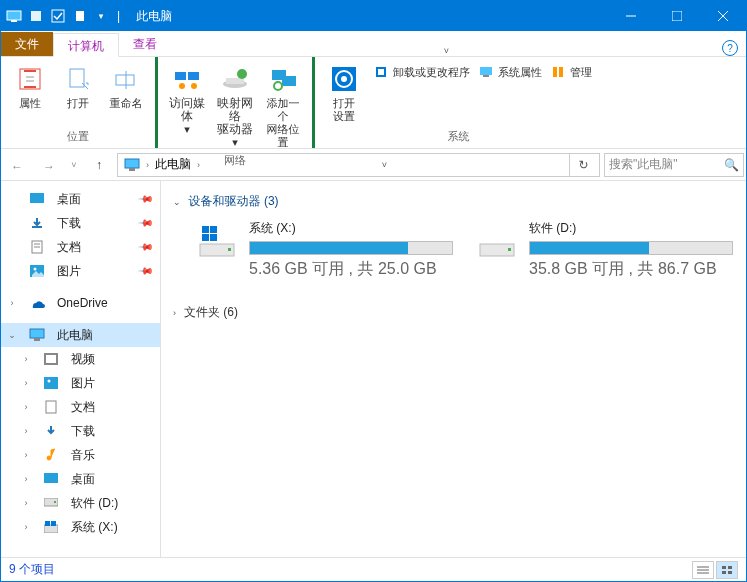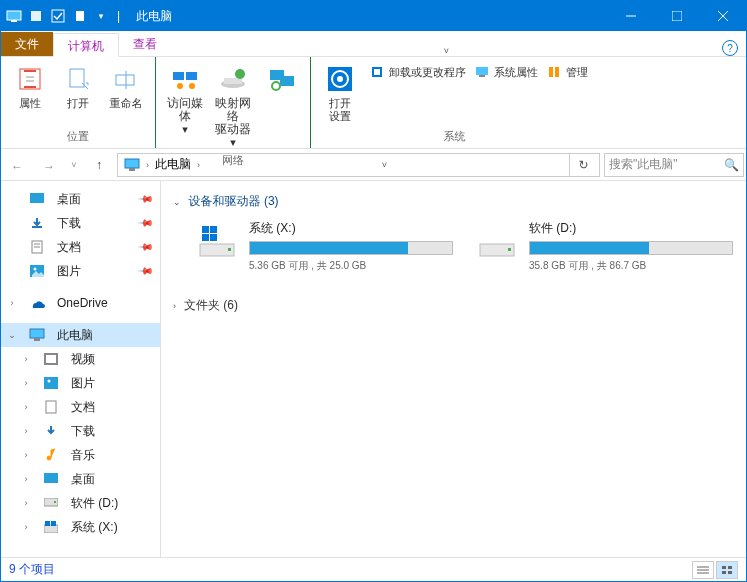--- a/index.html
+++ b/index.html
@@ -10,21 +10,21 @@
 .titlebar .title{padding-left:8px}
 .titlebar .spacer{flex:1}
 .titlebar .win-btn{width:46px;height:30px;display:flex;align-items:center;justify-content:center;color:#fff}
 .tabs{height:26px;background:#fff;border-bottom:1px solid #e1e1e1;display:flex;align-items:flex-end}
 .tab-file{background:#a16207;color:#fff;padding:4px 14px;height:24px}
 .tab{padding:4px 14px;height:24px;color:#a21caf}
 .tab.active{border:1px solid #e1e1e1;border-bottom:1px solid #fff;background:#fff;margin-bottom:-1px}
 .help-icon{margin-left:auto;margin-right:8px;color:#0078d7;width:16px;height:16px;border:1px solid #0078d7;border-radius:50%;display:flex;align-items:center;justify-content:center;font-size:10px}
 .chev{width:16px;text-align:center;font-size:9px}
 .ribbon{height:92px;border-bottom:1px solid #e1e1e1;display:flex;background:#fff}
-.rgroup{border-right:1px solid #15803d;display:flex;flex-direction:column;padding:2px 6px}
+.rgroup{border-right:3px solid #15803d;display:flex;flex-direction:column;padding:2px 6px}
 .rgroup .items{flex:1;display:flex;align-items:flex-start;gap:2px;padding-top:2px}
 .rgroup .glabel{text-align:center;color:#666;font-size:11px;padding:2px 0}
 .ritem-lg{width:46px;display:flex;flex-direction:column;align-items:center;text-align:center;padding:2px}
 .ritem-lg .ic{width:32px;height:32px;display:flex;align-items:center;justify-content:center;margin-bottom:2px}
 .ritem-lg .lbl{font-size:11px;line-height:13px;color:#333}
 .ritem-sm{display:flex;align-items:center;gap:4px;padding:2px 4px;height:22px}
 .ritem-sm .ic{width:16px;height:16px;display:flex;align-items:center;justify-content:center}
 .ritem-sm .lbl{font-size:11px;color:#333}
 .vstack{display:flex;flex-direction:row}
 .addressbar{height:32px;border-bottom:1px solid #e1e1e1;display:flex;align-items:center;gap:4px;padding:0 2px}
@@ -47,21 +47,21 @@
 .section-header{display:flex;align-items:center;gap:8px;color:#0a4b8c;padding:4px 0;margin-bottom:6px}
 .section-header .chev2{color:#555;font-size:9px}
 .section-header.collapsed{color:#333}
 .drives{display:flex;gap:20px;flex-wrap:wrap;margin-left:20px;margin-bottom:20px}
 .drive{display:flex;width:260px;gap:8px}
 .drive .dic{width:48px;height:42px;display:flex;align-items:center;justify-content:center}
 .drive .dinfo{flex:1}
 .drive .dname{color:#222;margin-bottom:4px}
 .drive .dbar{height:14px;border:1px solid #bfbfbf;background:#e6e6e6;position:relative;margin-bottom:4px}
 .drive .dbar .fill{position:absolute;left:0;top:0;bottom:0;background:#26a0da}
-.drive .dtext{color:#666;font-size:10px}
+.drive .dtext{color:#666;font-size:16px}
 .statusbar{height:24px;border-top:1px solid #e1e1e1;display:flex;align-items:center;padding:0 8px;color:#1d4ed8}
 .statusbar .viewbtns{margin-left:auto;display:flex;gap:2px}
 .statusbar .vb{width:22px;height:18px;border:1px solid #ccc;display:flex;align-items:center;justify-content:center;font-size:9px}
 svg{display:block}
 </style>
 </head>
 <body>
 
 <div class="titlebar">
   <div class="qat">
@@ -178,20 +178,22 @@
 驱动器</span> ▾</div>
       </div>
       <div class="ritem-lg">
         <div class="ic">
             <svg width="30" height="30">
               <rect x="4" y="6" width="14" height="10" fill="#26a0da"></rect>
               <rect x="14" y="12" width="14" height="10" fill="#26a0da"></rect>
               <circle cx="10" cy="22" r="4" fill="none" stroke="#4caf50" stroke-width="2"></circle>
             </svg>
           </div>
+        <div class="lbl" style="white-space:pre-line">添加一个
+网络位置</div>
       </div>
     </div>
     <div class="glabel">网络</div>
   </div>
 
   <div class="rgroup" style="border-right:none">
     <div class="items">
       <div class="ritem-lg">
         <div class="ic">
             <svg width="30" height="30">

